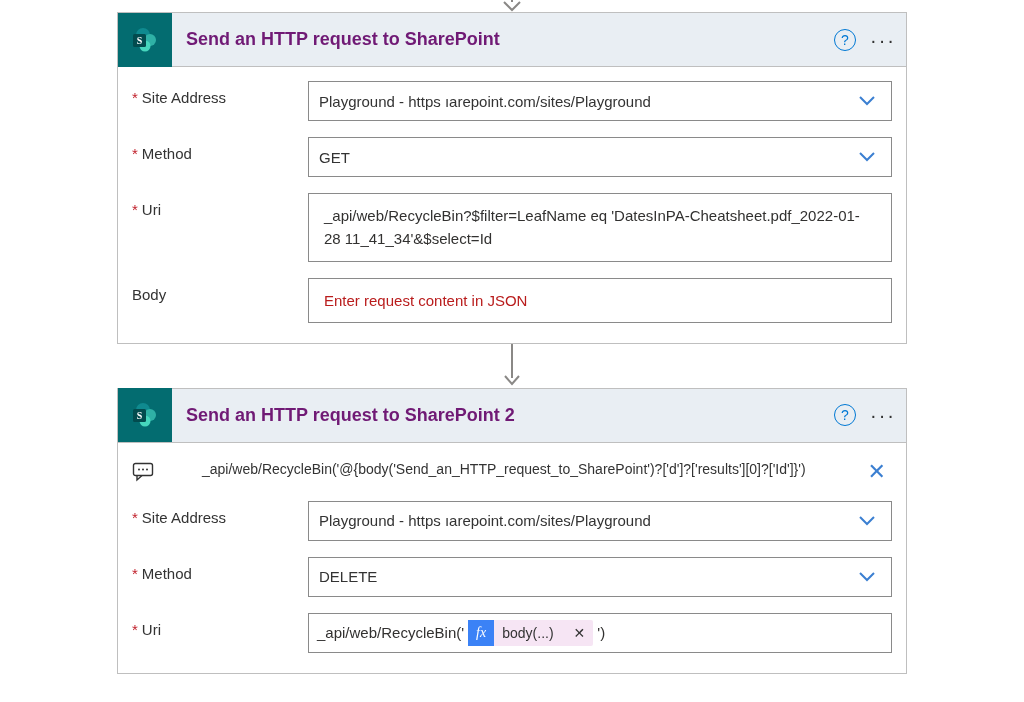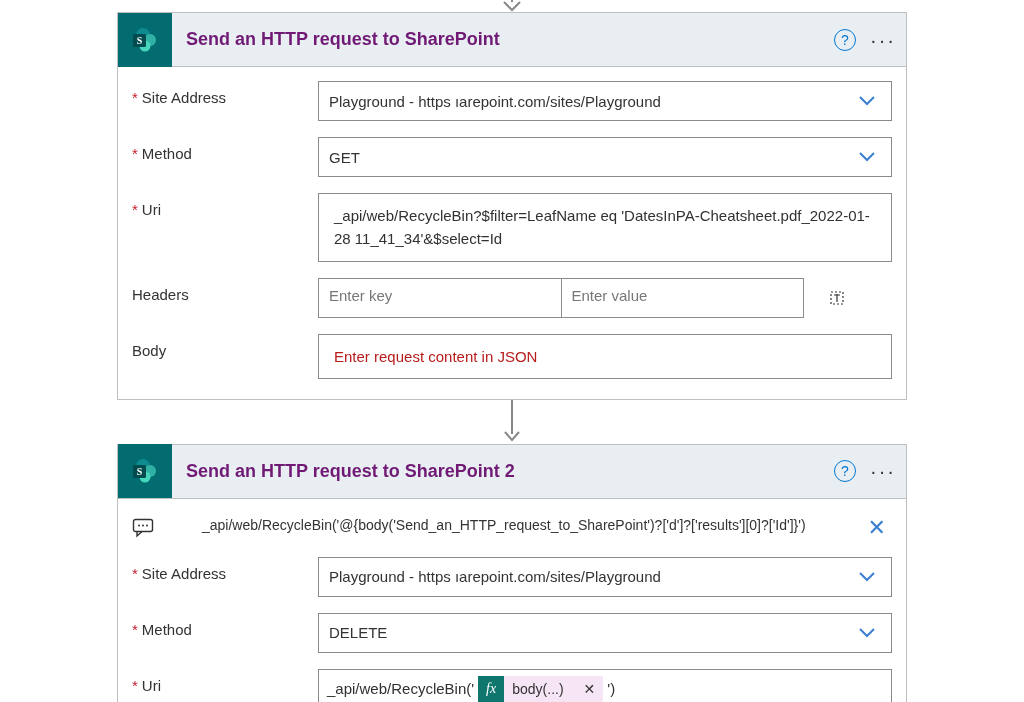--- a/index.html
+++ b/index.html
@@ -98,21 +98,20 @@
     color: #3b7fd1;
     font-size: 22px;
     line-height: 1;
     padding: 2px 6px;
     cursor: pointer;
   }
   .form-row {
     display: flex;
     align-items: flex-start;
     margin-bottom: 16px;
-    gap: 10px;
   }
   .form-label {
     width: 176px;
     font-size: 15px;
     padding-top: 8px;
     color: #333;
   }
   .form-label.req::before {
     content: "*";
     color: #c1202b;
@@ -187,21 +186,21 @@
   .fx-chip {
     display: inline-flex;
     align-items: center;
     background: #f6e5f4;
     height: 26px;
     border-radius: 2px;
     font-size: 14px;
     padding-right: 8px;
   }
   .fx-chip .fx-badge {
-    background: #0f766e;
+    background: #3b82f6;
     color: #fff;
     font-style: italic;
     font-family: Georgia, serif;
     padding: 2px 8px;
     height: 100%;
     display: flex; align-items: center;
     margin-right: 8px;
   }
   .fx-chip .fx-label { color: #333; margin-right: 20px; }
   .fx-chip .fx-x { color: #333; cursor: pointer; }
@@ -257,35 +256,20 @@
                   <path class="chev-svg" d="M2 2 L9 9 L16 2"></path>
                 </svg>
             </div>
           </div>
         </div>
       </div>
       <div class="form-row">
         <div class="form-label req">Uri</div>
         <div class="form-field">
           <div class="textinput uri-multiline">_api/web/RecycleBin?$filter=LeafName eq 'DatesInPA-Cheatsheet.pdf_2022-01-28 11_41_34'&amp;$select=Id</div>
-        </div>
-      </div>
-      <div class="form-row">
-        <div class="form-label">Headers</div>
-        <div class="form-field" style="align-items:center;">
-          <div class="kv-pair" style="max-width: 486px;">
-            <div class="kv placeholder">Enter key</div>
-            <div class="kv placeholder">Enter value</div>
-          </div>
-          <div class="kv-side-btn">
-            <svg width="20" height="20" viewBox="0 0 20 20" fill="none" stroke="#333" stroke-width="1.2">
-              <rect x="4" y="4" width="12" height="12" stroke-dasharray="2 2"></rect>
-              <path d="M10 6 L10 14 M7 7 L13 7"></path>
-            </svg>
-          </div>
         </div>
       </div>
       <div class="form-row" style="margin-bottom:0;">
         <div class="form-label">Body</div>
         <div class="form-field">
           <div class="textinput placeholder">Enter request content in JSON</div>
         </div>
       </div>
     </div>
   </div>

